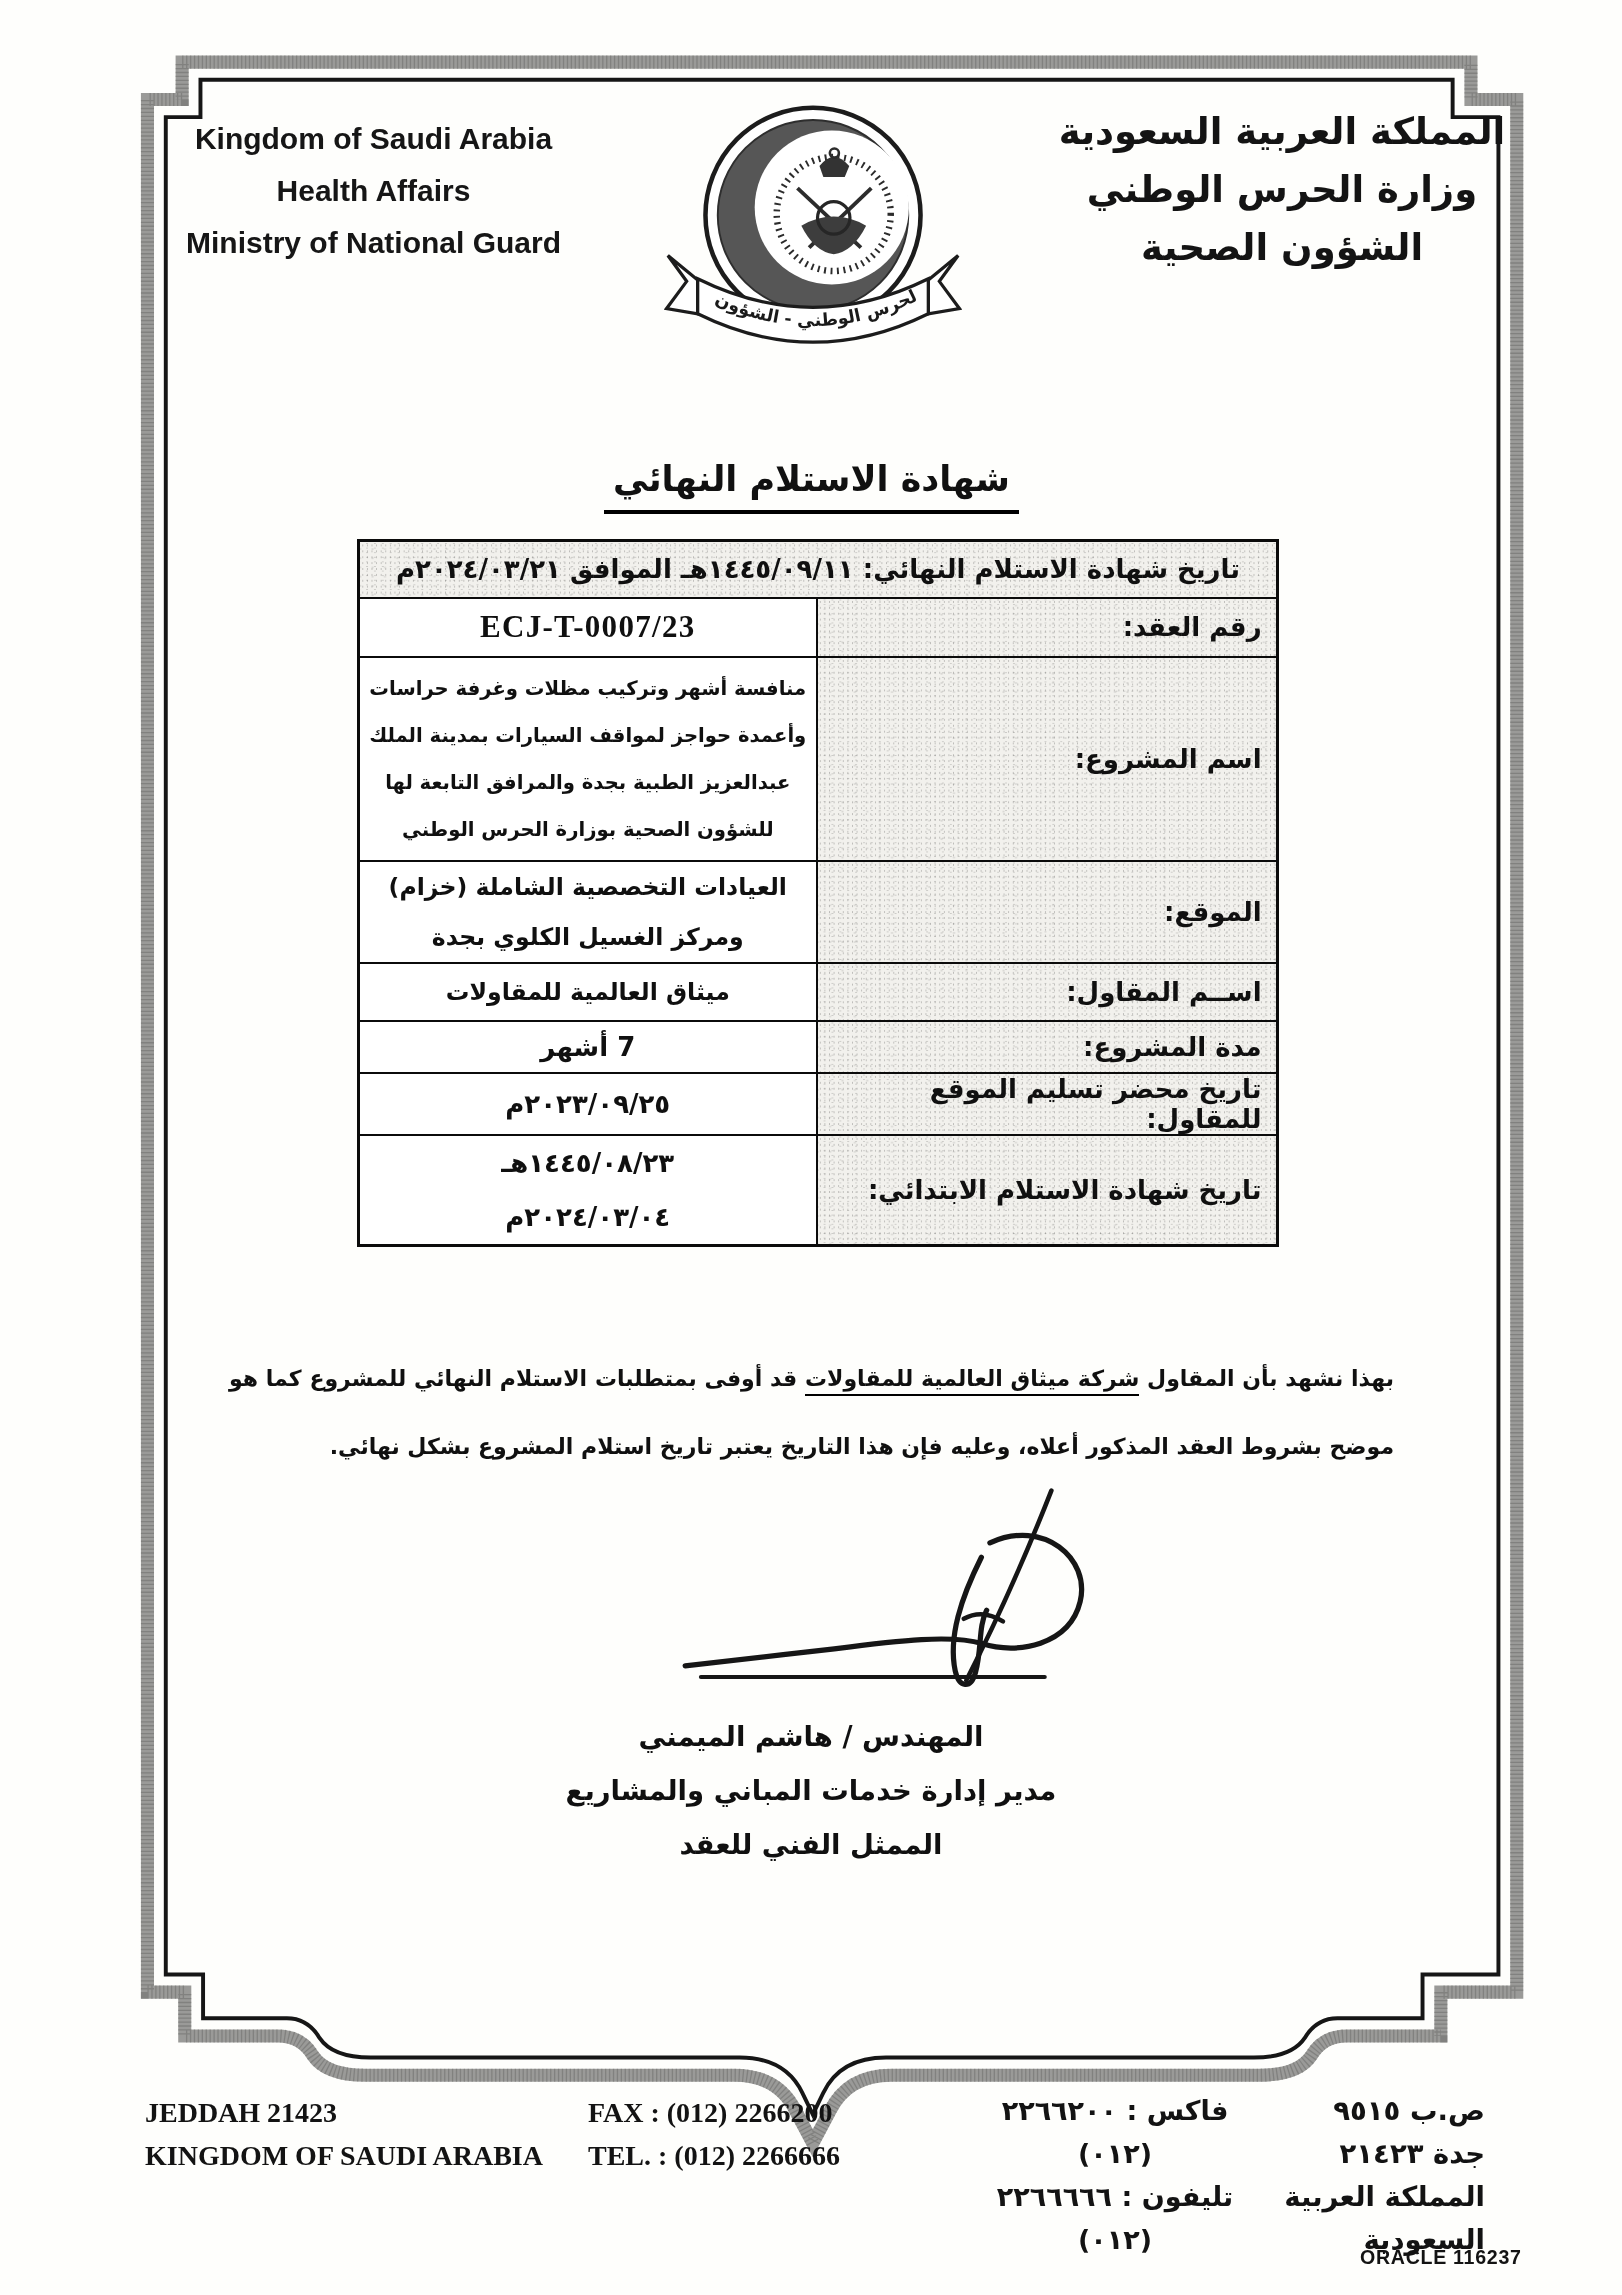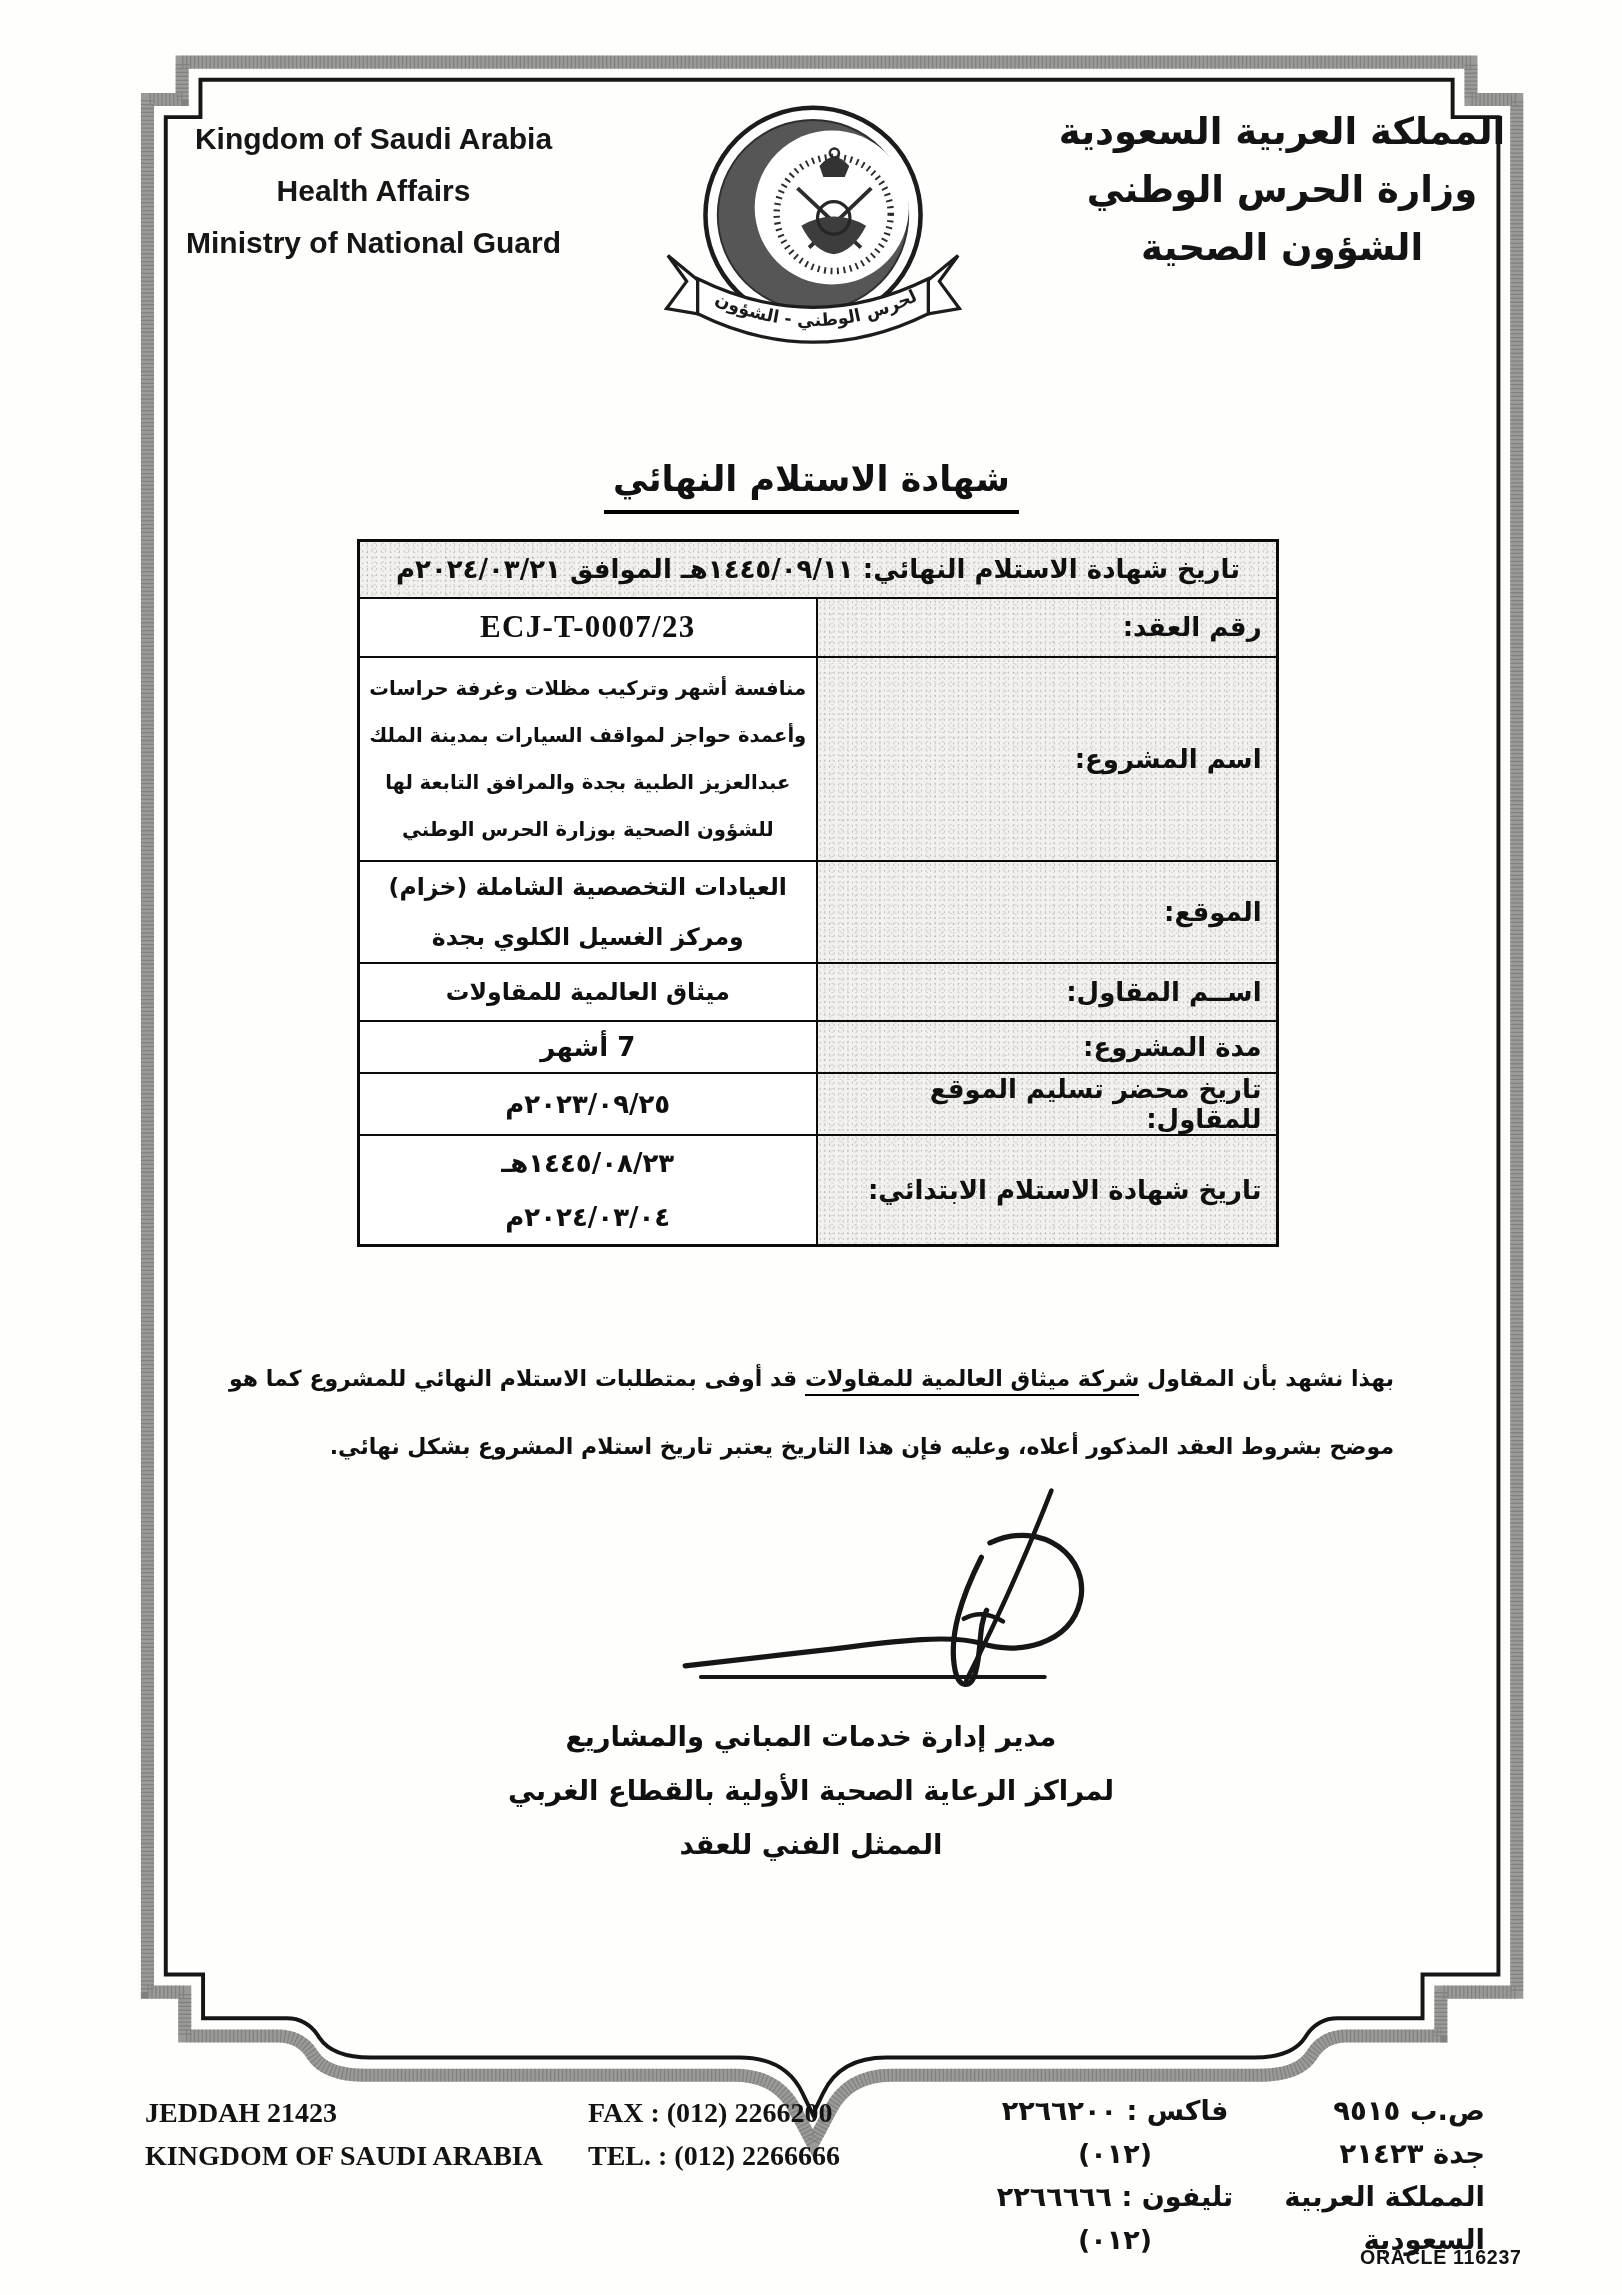--- a/index.html
+++ b/index.html
@@ -180,22 +180,22 @@
     <g fill="none" stroke="#161616" stroke-linecap="round">
       <path stroke-width="7" d="M 652,16 C 612,118 562,228 522,306"></path>
       <path stroke-width="8" d="M 558,96 C 640,58 712,120 696,186 C 680,252 600,268 546,250 C 500,236 420,245 320,258 C 244,267 158,276 92,284"></path>
       <path stroke-width="8" d="M 545,118 C 514,180 494,240 505,292 C 511,318 529,320 536,294 C 546,258 540,224 553,199"></path>
       <path stroke-width="7" d="M 518,212 C 540,200 562,206 578,216"></path>
       <path stroke-width="6" d="M 116,301 L 642,301"></path>
     </g>
   </svg>
 
   <div class="sigblock">
+    <div>المهندس / هاشم الميمني</div>
     <div>مدير إدارة خدمات المباني والمشاريع</div>
-    <div>لمراكز الرعاية الصحية الأولية بالقطاع الغربي</div>
     <div>الممثل الفني للعقد</div>
   </div>
 
   <div class="ft ft-en-left">
     <div>JEDDAH 21423</div>
     <div>KINGDOM OF SAUDI ARABIA</div>
   </div>
   <div class="ft ft-en-mid">
     <div>FAX : (012) 2266200</div>
     <div>TEL. : (012) 2266666</div>

